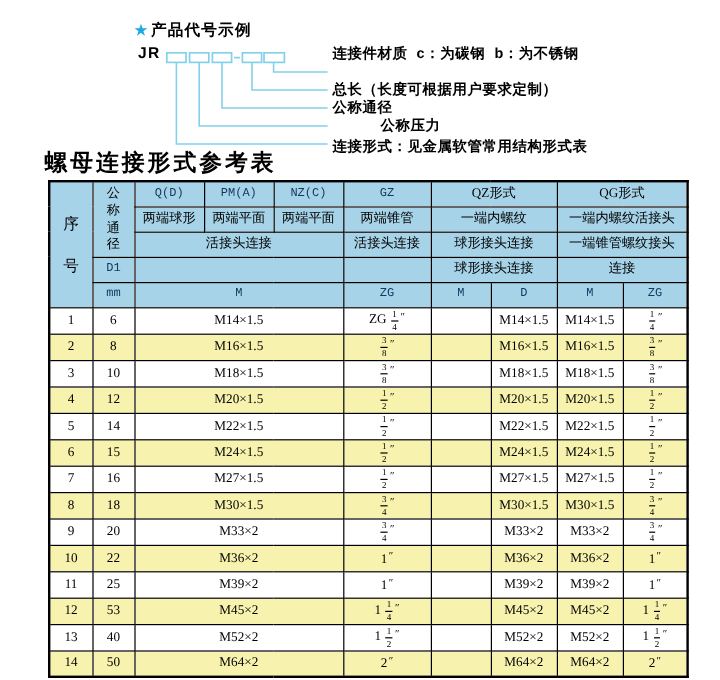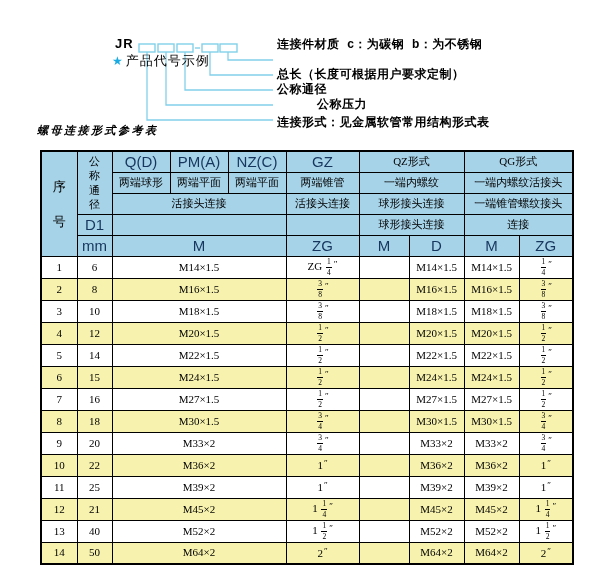--- a/index.html
+++ b/index.html
@@ -7,59 +7,59 @@
     width:600px;height:567px;background:#fff;position:relative;
     font-family:"Liberation Serif",serif;color:#000;overflow:hidden;
   }
   .page{position:absolute;inset:0;}
 
   
   .diagram{position:absolute;left:0;top:0;width:600px;height:150px;}
   .connectors{position:absolute;left:0;top:0;}
   .diag-heading{
     position:absolute;left:112px;top:16px;
-    font-family:"Liberation Sans",sans-serif;font-weight:normal;font-size:13px;
-    letter-spacing:1px;white-space:pre;margin-top:36px;
+    font-family:"Liberation Sans",sans-serif;font-weight:bold;font-size:13px;
+    letter-spacing:1px;white-space:pre;
   }
   .star{color:var(--star-cyan,#1aabe3);margin-right:2px;font-size:12px;}
   .code-prefix{
     position:absolute;left:115px;top:36px;
     font-family:"Liberation Sans",sans-serif;font-weight:bold;font-size:13px;
     letter-spacing:1px;
   }
   .dlabel{
     position:absolute;left:277px;
     font-family:"Liberation Sans",sans-serif;font-weight:bold;font-size:12px;
     letter-spacing:.5px;white-space:pre;line-height:13px;
   }
   .dlabel.l0{top:38px;} .dlabel.l1{top:68px;text-align:center;} .dlabel.l2{top:83px;}
   .dlabel.l3{top:98px;margin-left:40px;} .dlabel.l4{top:116px;}
 
   
   .table-title{
     position:absolute;left:37px;top:123px;
-    font-family:"Liberation Serif",serif;font-weight:bold;font-style:italic;
-    font-size:11px;letter-spacing:2.5px;
+    font-family:"Liberation Serif",serif;font-weight:bold;
+    font-size:19px;letter-spacing:2.5px;
   }
 
   
   table.ref{
     position:absolute;left:40px;top:150px;width:532px;
     border-collapse:collapse;table-layout:fixed;
     border:2px solid #000;
   }
   .ref th,.ref td{
     border:1px solid #000;padding:0;text-align:center;vertical-align:middle;
     font-size:11px;line-height:1.15;overflow:hidden;
   }
   .ref thead th{background:var(--header-blue,#a6d3e8);font-weight:normal;}
   .ref thead tr{height:21px;}
   .ref tbody tr{height:22px;background:#fff;}
   .ref tbody tr:nth-child(even){background:var(--stripe-yellow,#f7f2ad);}
-  .ref .code{font-size:15px;color:#16365e;font-family:Liberation Sans, sans-serif;}
+  .ref .code{font-size:10px;color:#16365e;font-family:Liberation Mono, monospace;}
   .vwrap{display:inline-block;width:13px;word-break:break-all;line-break:anywhere;}
   th.serial .vwrap{line-height:2.7;font-size:13px;text-align:center;}
   th.vdn .vwrap{line-height:1.3;font-size:11px;}
 
   
   .fr{display:inline-block;vertical-align:middle;text-align:center;
       font-size:7.5px;line-height:1;margin:0 1px;}
   .fr .fn{display:block;border-bottom:1px solid #000;padding:0 1px 1px;}
   .fr .fd{display:block;padding-top:1px;}
   .qm{font-size:9px;vertical-align:3px;margin-left:1px;}
@@ -264,21 +264,21 @@
           <td>25</td>
           <td colspan="3">M39×2</td>
           <td>1<span class="qm">″</span></td>
           <td></td>
           <td>M39×2</td>
           <td>M39×2</td>
           <td>1<span class="qm">″</span></td>
         </tr>
         <tr>
           <td>12</td>
-          <td>21</td>
+          <td>53</td>
           <td colspan="3">M45×2</td>
           <td>1 <span class="fr"><span class="fn">1</span><span class="fd">4</span></span><span class="qm">″</span></td>
           <td></td>
           <td>M45×2</td>
           <td>M45×2</td>
           <td>1 <span class="fr"><span class="fn">1</span><span class="fd">4</span></span><span class="qm">″</span></td>
         </tr>
         <tr>
           <td>13</td>
           <td>40</td>

